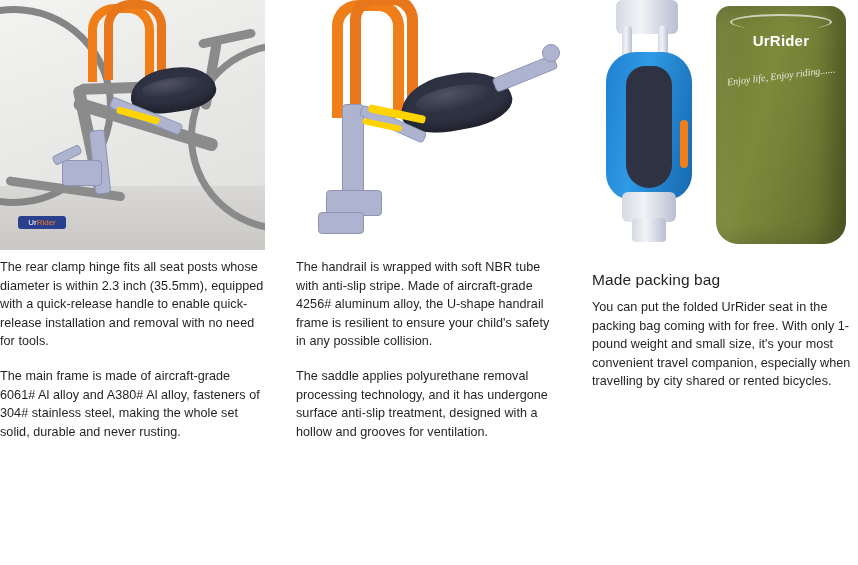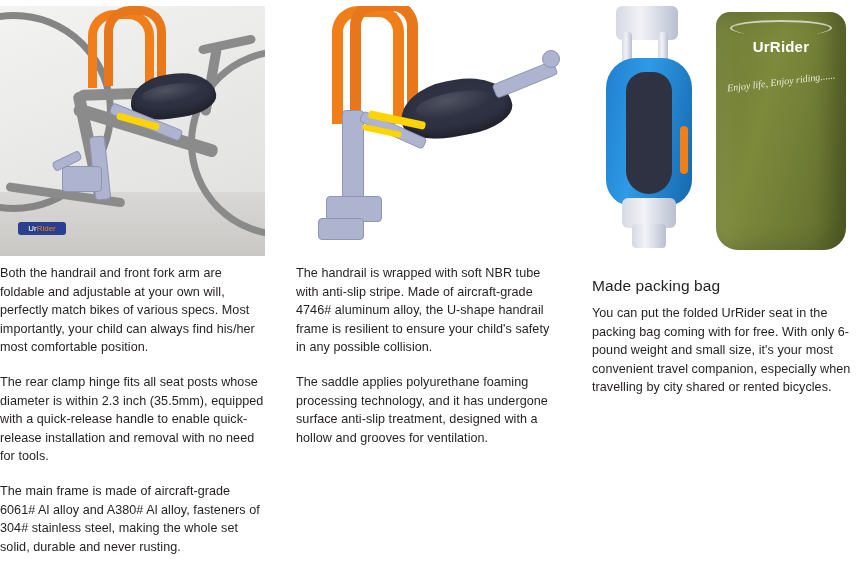--- a/index.html
+++ b/index.html
@@ -20,21 +20,20 @@
     background: #ffffff;
   }
   .columns {
     display: flex;
     flex-direction: row;
     align-items: flex-start;
     padding: 0;
   }
   .col {
     flex: 0 0 auto;
-    margin-top: 6px;
   }
   .col-1 { width: 265px; margin-left: 0px; }
   .col-gap { width: 31px; }
   .col-2 { width: 265px; }
   .col-3 { width: 265px; }
 
   .img-box {
     position: relative;
     width: 100%;
     height: 258px;
@@ -210,21 +209,20 @@
           <div class="clamp" style="left:52px; top:150px; width:30px; height:10px; transform:rotate(-26deg);"></div>
 
           <div class="yellow" style="left:116px; top:112px; width:44px; height:7px; transform:rotate(16deg);"></div>
 
           <div class="logo-chip" style="left:18px; top:216px; width:48px; height:13px; padding-top:2px;">
             <span>Ur</span><span class="r">Rider</span>
           </div>
         </div>
       </div>
 
-      <p class="col-para">Both the handrail and front fork arm are foldable and adjustable at your own will, perfectly match bikes of various specs. Most importantly, your child can always find his/her most comfortable position.</p>
       <p class="col-para">The rear clamp hinge fits all seat posts whose diameter is within 2.3 inch (35.5mm), equipped with a quick-release handle to enable quick-release installation and removal with no need for tools.</p>
       <p class="col-para">The main frame is made of aircraft-grade 6061# Al alloy and A380# Al alloy, fasteners of 304# stainless steel, making the whole set solid, durable and never rusting.</p>
     </div>
 
     <div class="col-gap"></div>
 
     <div class="col col-2">
       <div class="img-box img2">
         <div class="photo">
 
@@ -239,22 +237,22 @@
           <div class="clamp" style="left:46px; top:104px; width:22px; height:110px;"></div>
           <div class="clamp" style="left:30px; top:190px; width:56px; height:26px;"></div>
           <div class="clamp" style="left:22px; top:212px; width:46px; height:22px;"></div>
           <div class="clamp" style="left:62px; top:118px; width:70px; height:12px; transform:rotate(24deg);"></div>
 
           <div class="yellow" style="left:72px; top:110px; width:58px; height:8px; transform:rotate(12deg);"></div>
           <div class="yellow" style="left:66px; top:122px; width:40px; height:6px; transform:rotate(12deg);"></div>
         </div>
       </div>
 
-      <p class="col-para">The handrail is wrapped with soft NBR tube with anti-slip stripe. Made of aircraft-grade 4746# aluminum alloy, the U-shape handrail frame is resilient to ensure your child's safety in any possible collision.</p>
-      <p class="col-para">The saddle applies polyurethane foaming processing technology, and it has undergone surface anti-slip treatment, designed with a hollow and grooves for ventilation.</p>
+      <p class="col-para">The handrail is wrapped with soft NBR tube with anti-slip stripe. Made of aircraft-grade 4256# aluminum alloy, the U-shape handrail frame is resilient to ensure your child's safety in any possible collision.</p>
+      <p class="col-para">The saddle applies polyurethane removal processing technology, and it has undergone surface anti-slip treatment, designed with a hollow and grooves for ventilation.</p>
     </div>
 
     <div class="col-gap"></div>
 
     <div class="col col-3">
       <div class="img-box img3">
         <div class="photo">
 
           <div class="folded-frame" style="left:6px; top:0px; width:108px; height:248px;">
             <div class="silver" style="left:18px; top:0px; width:62px; height:34px; border-radius:6px;"></div>
@@ -271,17 +269,17 @@
             <div class="drawcord" style="left:14px; top:8px; width:102px; height:16px; border-bottom:none;"></div>
             <div class="brand">
               <span>Ur</span><span class="r">Rider</span>
             </div>
             <div class="slogan">Enjoy life, Enjoy riding......</div>
           </div>
         </div>
       </div>
 
       <div class="col-title">Made packing bag</div>
-      <p class="col-para">You can put the folded UrRider seat in the packing bag coming with for free. With only 6-pound weight and small size, it's your most convenient travel companion, especially when travelling by city shared or rented bicycles.</p>
+      <p class="col-para">You can put the folded UrRider seat in the packing bag coming with for free. With only 1-pound weight and small size, it's your most convenient travel companion, especially when travelling by city shared or rented bicycles.</p>
     </div>
 
   </div>
 </div>
 
 </body></html>

